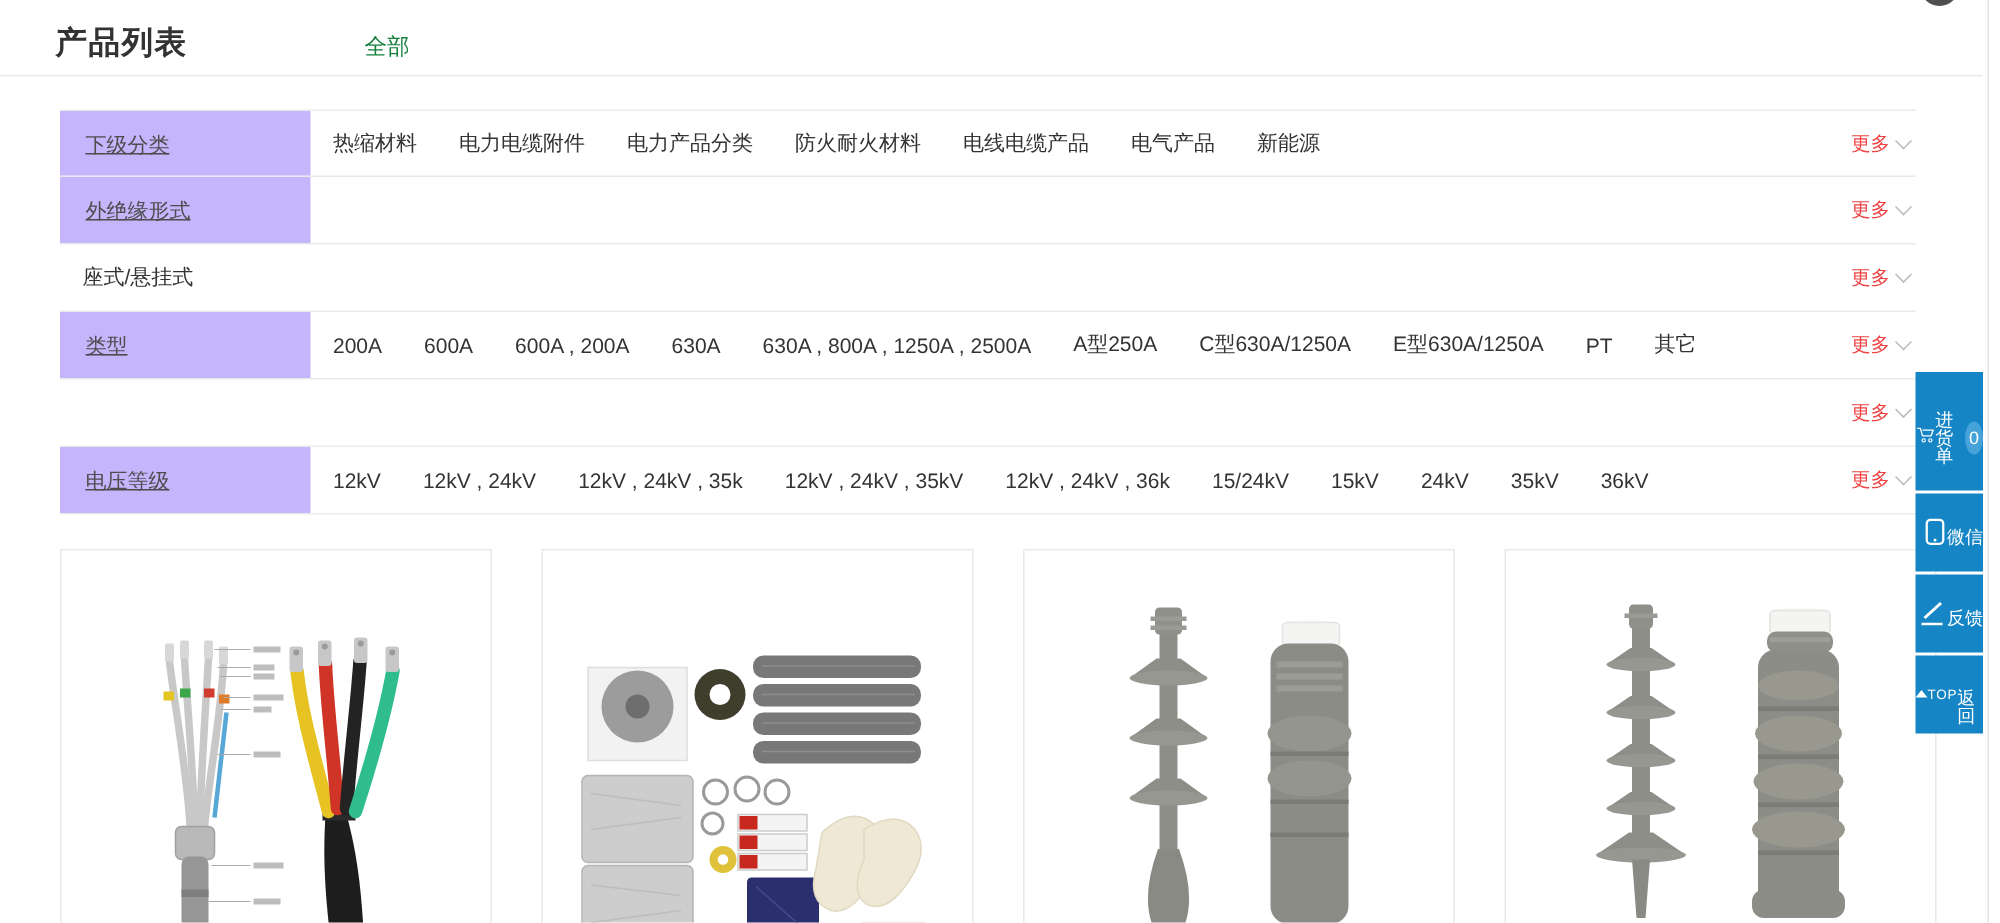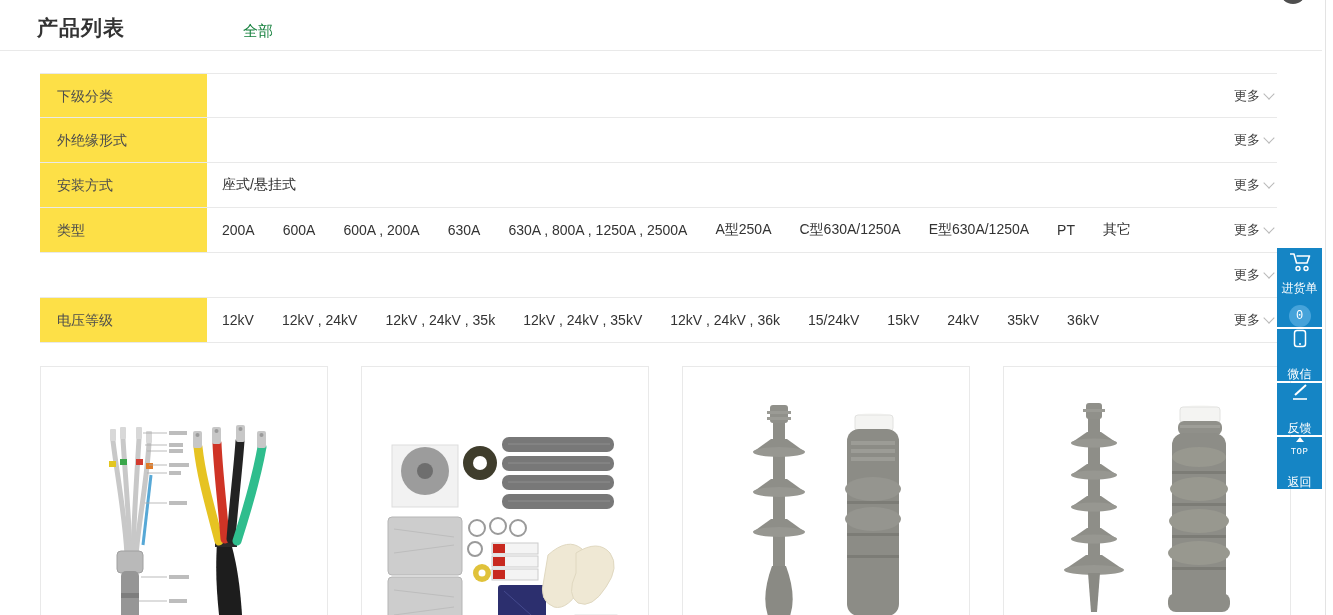--- a/index.html
+++ b/index.html
@@ -11,32 +11,32 @@
   }
   
   .page-title{position:absolute;left:37px;top:14px;font-size:21px;color:#333;font-weight:700;letter-spacing:1px;}
   .tab-all{position:absolute;left:243px;top:22px;font-size:15px;color:#15803d;cursor:pointer;}
   .header-divider{position:absolute;left:0;top:50px;width:1322px;height:1px;background:#e9e9e9;}
   .avatar-partial{position:absolute;left:1280px;top:-22px;width:26px;height:26px;border-radius:50%;background:#4f4f4f;}
   
   .filter-table{position:absolute;left:40px;top:73px;width:1237px;}
   .frow{position:relative;display:flex;align-items:stretch;height:45px;border-bottom:1px solid #e9e9e9;box-sizing:border-box;}
   .frow:first-child{border-top:1px solid #e9e9e9;}
-  .flabel{flex:none;width:167px;background:#fde047;font-size:14px;color:#4d4d4d;line-height:44px;padding-left:17px;box-sizing:border-box;}
+  .flabel{flex:none;width:167px;background:#c4b5fd;font-size:14px;color:#4d4d4d;line-height:44px;padding-left:17px;box-sizing:border-box;text-decoration:underline;}
   .fvals{flex:1;min-width:0;display:flex;align-items:center;gap:28px;padding-left:15px;padding-right:95px;font-size:14px;color:#333;white-space:nowrap;overflow:hidden;}
   .fopt{cursor:pointer;}
-  .fmore{position:absolute;right:4px;top:0;height:44px;display:flex;align-items:center;gap:5px;font-size:13px;color:#404040;cursor:pointer;}
+  .fmore{position:absolute;right:4px;top:0;height:44px;display:flex;align-items:center;gap:5px;font-size:13px;color:#ef4444;cursor:pointer;}
   .caret{display:inline-block;width:7px;height:7px;border-right:1px solid #b9b9b9;border-bottom:1px solid #b9b9b9;transform:rotate(45deg);margin-top:-4px;}
   
   .products{position:absolute;left:40px;top:366px;display:flex;gap:33px;}
   .pcard{width:286px;height:280px;border:1px solid #e9e9e9;background:#fff;cursor:pointer;overflow:hidden;}
   .pcard svg{display:block;}
   
   .float-bar{position:absolute;left:1277px;top:248px;width:45px;z-index:20;}
-  .fb-item{background:#1585c5;color:#fff;margin-bottom:2px;display:flex;flex-direction:column;align-items:center;justify-content:space-between;cursor:pointer;font-family:Liberation Mono, monospace;}
+  .fb-item{background:#1585c5;color:#fff;margin-bottom:2px;display:flex;flex-direction:row;align-items:center;justify-content:flex-end;cursor:pointer;}
   .fb-item .lbl{font-size:12px;line-height:1;margin-top:5px;}
   .fb-cart{height:79px;padding-top:4px;box-sizing:border-box;}
   .fb-small{height:52px;}
   .badge{width:22px;height:22px;border-radius:50%;background:#46a3da;color:#fff;font-size:12px;line-height:22px;text-align:center;margin-top:4px;}
   .top-tri{width:0;height:0;border-left:4px solid transparent;border-right:4px solid transparent;border-bottom:5px solid #fff;margin-bottom:2px;}
   .top-word{font-size:9px;letter-spacing:.5px;line-height:1;}
   .fb-back .lbl{margin-top:16px;}
   
   .scroll-line{position:absolute;left:1325px;top:0;width:1px;height:615px;background:#e3e3e3;}
 </style>
@@ -44,28 +44,36 @@
 <body>
 
 <div class="page-title">产品列表</div>
 <div class="tab-all">全部</div>
 <div class="avatar-partial"></div>
 <div class="header-divider"></div>
 
 <div class="filter-table" id="filter-rows">
     <div class="frow">
       <div class="flabel">下级分类</div>
+      <div class="fvals">
+        <a class="fopt">热缩材料</a>
+        <a class="fopt">电力电缆附件</a>
+        <a class="fopt">电力产品分类</a>
+        <a class="fopt">防火耐火材料</a>
+        <a class="fopt">电线电缆产品</a>
+        <a class="fopt">电气产品</a>
+        <a class="fopt">新能源</a>
+      </div>
       <a class="fmore">更多<span class="caret"></span></a>
     </div>
     <div class="frow">
       <div class="flabel">外绝缘形式</div>
       <a class="fmore">更多<span class="caret"></span></a>
     </div>
     <div class="frow">
-      <div class="flabel">安装方式</div>
       <div class="fvals">
         <a class="fopt">座式/悬挂式</a>
       </div>
       <a class="fmore">更多<span class="caret"></span></a>
     </div>
     <div class="frow">
       <div class="flabel">类型</div>
       <div class="fvals">
         <a class="fopt">200A</a>
         <a class="fopt">600A</a>

